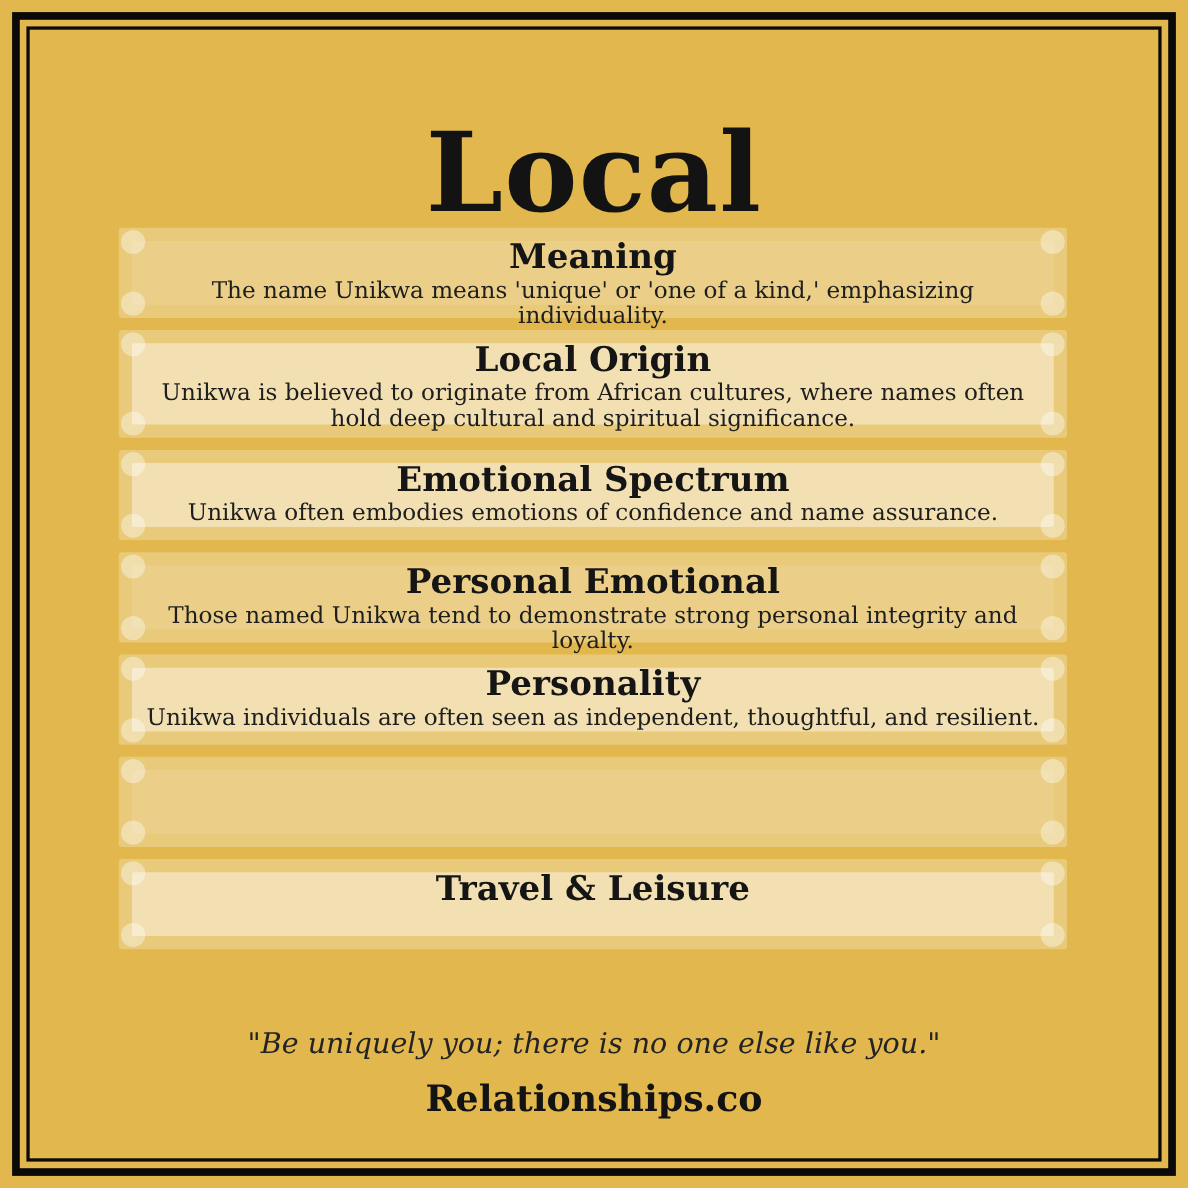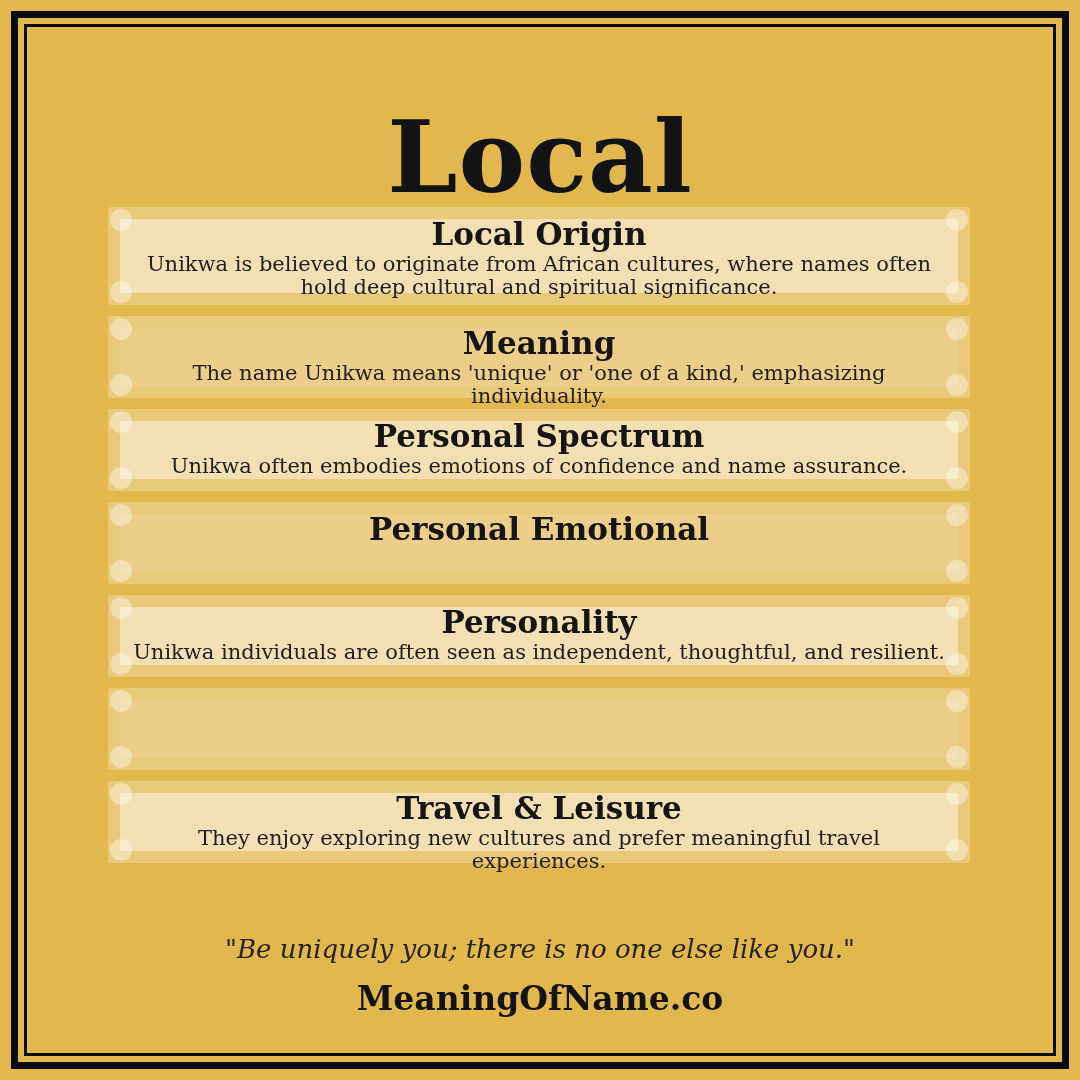--- a/index.html
+++ b/index.html
@@ -117,64 +117,65 @@
 </style>
 </head>
 <body>
 
 <div class="frame-outer"></div>
 <div class="frame-inner"></div>
 
 <h1 class="title">Local</h1>
 
 <div class="cards">
+  <div class="card dark std">
+    <span class="dot tl"></span>
+    <span class="dot tr"></span>
+    <span class="dot bl"></span>
+    <span class="dot br"></span>
+    <div class="card-inner"></div>
+    <div class="card-content">
+      <div class="card-heading">Meaning</div>
+      <div class="card-body">The name Unikwa means 'unique' or 'one of a kind,' emphasizing individuality.</div>
+    </div>
+  </div>
+
   <div class="card light tall">
     <span class="dot tl"></span>
     <span class="dot tr"></span>
     <span class="dot bl"></span>
     <span class="dot br"></span>
     <div class="card-inner"></div>
     <div class="card-content">
       <div class="card-heading">Local Origin</div>
       <div class="card-body">Unikwa is believed to originate from African cultures, where names often hold deep cultural and spiritual significance.</div>
     </div>
   </div>
 
+  <div class="card light std">
+    <span class="dot tl"></span>
+    <span class="dot tr"></span>
+    <span class="dot bl"></span>
+    <span class="dot br"></span>
+    <div class="card-inner"></div>
+    <div class="card-content">
+      <div class="card-heading">Emotional Spectrum</div>
+      <div class="card-body">Unikwa often embodies emotions of confidence and name assurance.</div>
+    </div>
+  </div>
+
   <div class="card dark std">
     <span class="dot tl"></span>
     <span class="dot tr"></span>
     <span class="dot bl"></span>
     <span class="dot br"></span>
     <div class="card-inner"></div>
     <div class="card-content">
-      <div class="card-heading">Meaning</div>
-      <div class="card-body">The name Unikwa means 'unique' or 'one of a kind,' emphasizing individuality.</div>
-    </div>
-  </div>
-
-  <div class="card light std">
-    <span class="dot tl"></span>
-    <span class="dot tr"></span>
-    <span class="dot bl"></span>
-    <span class="dot br"></span>
-    <div class="card-inner"></div>
-    <div class="card-content">
-      <div class="card-heading">Personal Spectrum</div>
-      <div class="card-body">Unikwa often embodies emotions of confidence and name assurance.</div>
-    </div>
-  </div>
-
-  <div class="card dark std">
-    <span class="dot tl"></span>
-    <span class="dot tr"></span>
-    <span class="dot bl"></span>
-    <span class="dot br"></span>
-    <div class="card-inner"></div>
-    <div class="card-content">
       <div class="card-heading">Personal Emotional</div>
+      <div class="card-body">Those named Unikwa tend to demonstrate strong personal integrity and loyalty.</div>
     </div>
   </div>
 
   <div class="card light std">
     <span class="dot tl"></span>
     <span class="dot tr"></span>
     <span class="dot bl"></span>
     <span class="dot br"></span>
     <div class="card-inner"></div>
     <div class="card-content">
@@ -194,19 +195,18 @@
   </div>
 
   <div class="card light std">
     <span class="dot tl"></span>
     <span class="dot tr"></span>
     <span class="dot bl"></span>
     <span class="dot br"></span>
     <div class="card-inner"></div>
     <div class="card-content">
       <div class="card-heading">Travel &amp; Leisure</div>
-      <div class="card-body">They enjoy exploring new cultures and prefer meaningful travel experiences.</div>
     </div>
   </div>
 </div>
 
 <div class="quote">"Be uniquely you; there is no one else like you."</div>
-<div class="brand">MeaningOfName.co</div>
+<div class="brand">Relationships.co</div>
 
 </body></html>

